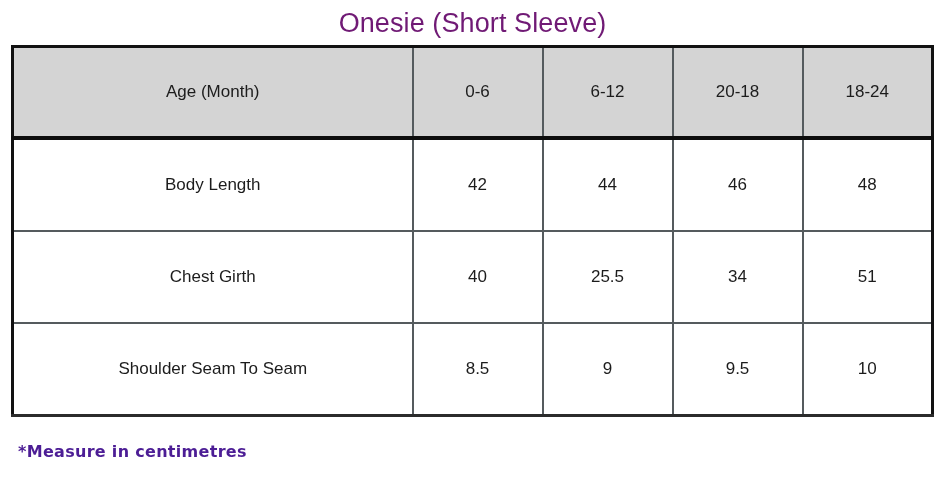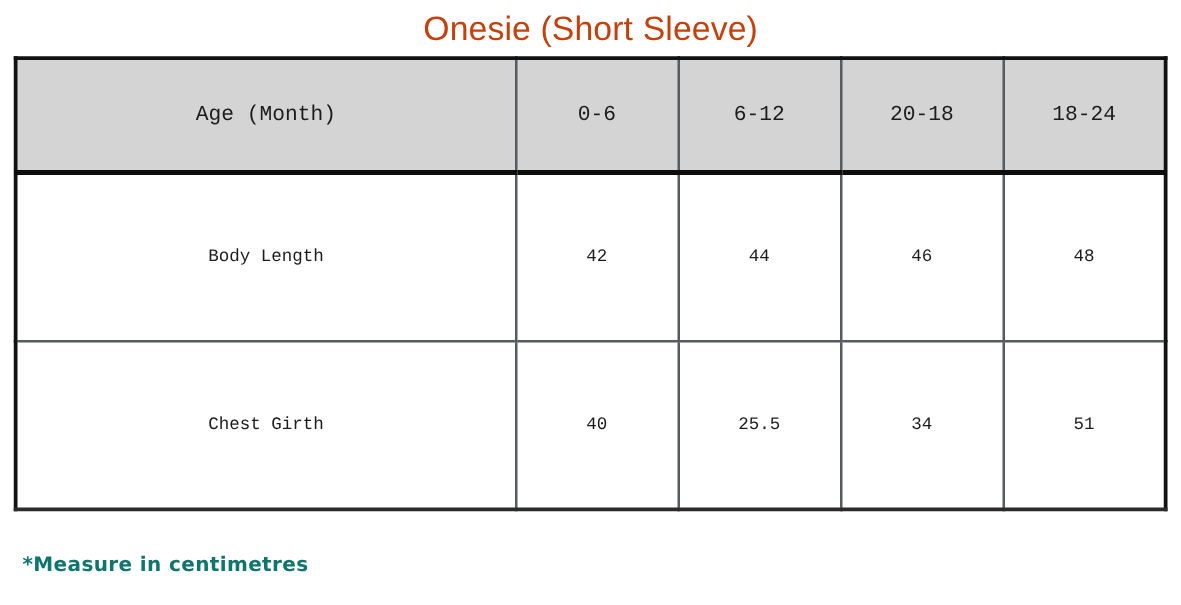--- a/index.html
+++ b/index.html
@@ -21,33 +21,32 @@
   #chart-title {
     position: absolute;
     left: 0;
     top: 5px;
     width: 945px;
     text-align: center;
     font-family: "Liberation Sans", sans-serif;
     font-size: 27px;
     font-weight: 400;
     letter-spacing: 0.1px;
-    color: #c2410c;
+    color: #701a75;
     line-height: 36px;
     white-space: nowrap;
   }
 
   
   #size-table-wrap {
     position: absolute;
     left: 11px;
     top: 45px;
     width: 742px;
     height: 364px;
-    font-family: Liberation Mono, monospace;
   }
   table#size-table {
     width: 923px;
     height: 364px;
     border-collapse: collapse;
     table-layout: fixed;
     border-left: 3px solid #111111;
     border-right: 3px solid #111111;
     border-top: 3px solid #111111;
     border-bottom: 3px solid #2b2b2b;
@@ -67,21 +66,21 @@
     vertical-align: middle;
     border-right: 2px solid #555b5e;
     border-bottom: 4px solid #0d0d0d;
     padding: 0;
   }
   #size-table thead th:last-child { border-right: none; }
 
   #size-table tbody td {
     height: 90px;
     background: #ffffff;
-    font-size: 14px;
+    font-size: 17px;
     font-weight: 400;
     color: #1c1c1c;
     text-align: center;
     vertical-align: middle;
     border-right: 2px solid #555b5e;
     border-bottom: 2px solid #555b5e;
     padding: 0;
   }
   #size-table tbody td:last-child { border-right: none; }
   #size-table tbody tr:last-child td { border-bottom: none; }
@@ -90,21 +89,21 @@
 
   
   #footnote {
     position: absolute;
     left: 18px;
     top: 442px;
     font-family: "DejaVu Sans", sans-serif;
     font-size: 16px;
     font-weight: 700;
     letter-spacing: 0.3px;
-    color: #0f766e;
+    color: #4c1d95;
     white-space: nowrap;
   }
 </style>
 </head>
 <body>
 
 <div id="chart-title">Onesie (Short Sleeve)</div>
 
 <div id="size-table-wrap">
   <table id="size-table">
@@ -132,17 +131,24 @@
         <td>46</td>
         <td>48</td>
       </tr>
       <tr>
         <td class="row-label">Chest Girth</td>
         <td>40</td>
         <td>25.5</td>
         <td>34</td>
         <td>51</td>
       </tr>
+      <tr>
+        <td class="row-label">Shoulder Seam To Seam</td>
+        <td>8.5</td>
+        <td>9</td>
+        <td>9.5</td>
+        <td>10</td>
+      </tr>
     </tbody>
   </table>
 </div>
 
 <div id="footnote">*Measure in centimetres</div>
 
 </body></html>

